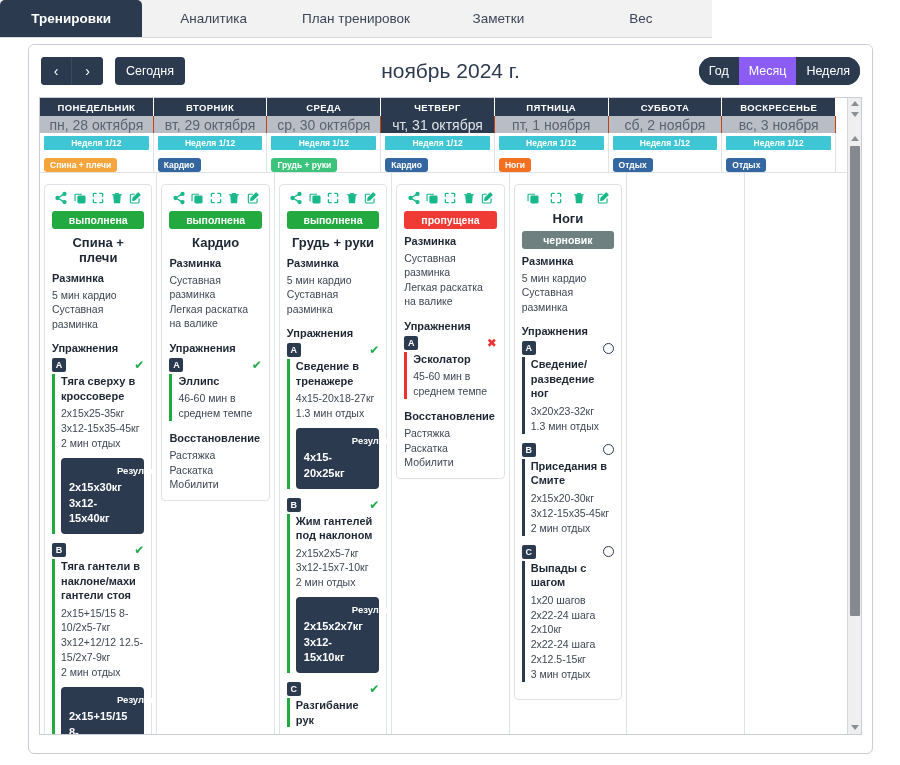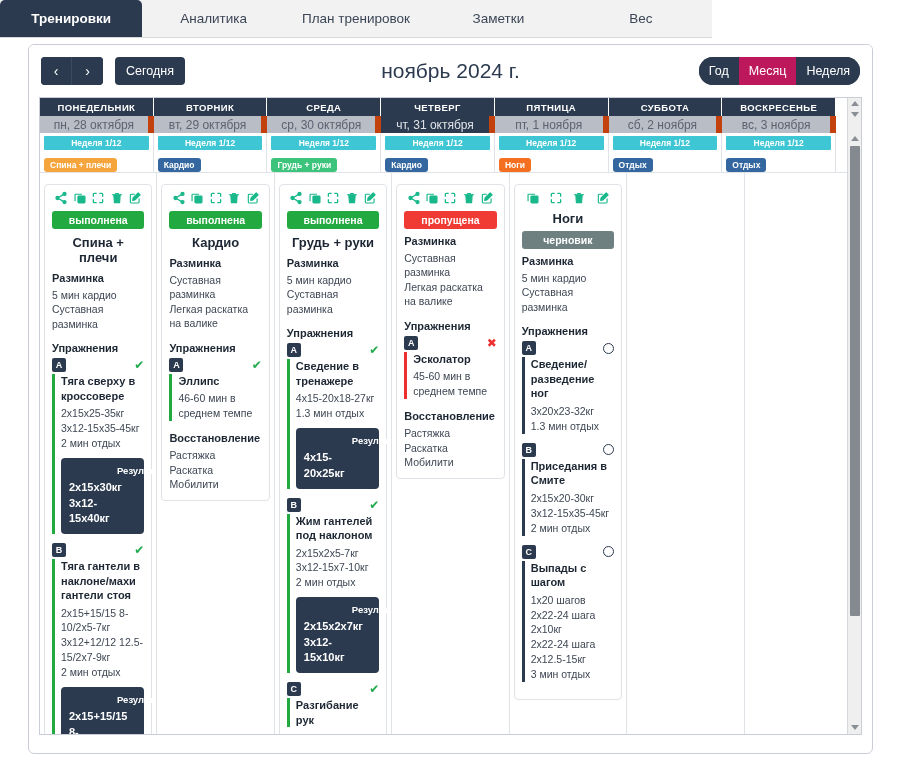--- a/index.html
+++ b/index.html
@@ -107,21 +107,21 @@
   .viewbtn {
     height: 28px;
     padding: 0 10px;
     display: flex; align-items: center;
     color: #ffffff;
     font-size: 12.5px;
     background: #2b3a4f;
     cursor: pointer;
     user-select: none;
   }
-  .viewbtn.active { background: #be185d; }
+  .viewbtn.active { background: #8b5cf6; }
 
   
   .calendar {
     position: relative;
     margin: 0 10px 10px 10px;
     border: 1px solid #c9ced6;
     height: 638px;
     overflow: hidden;
     background: #ffffff;
   }
@@ -140,23 +140,23 @@
     font-size: 9.5px;
     font-weight: bold;
     letter-spacing: .4px;
     display: flex; align-items: center; justify-content: center;
     border-right: 1px solid #ffffff;
   }
   .daydate {
     height: 17px;
     background: #b9bec6;
     color: #5b6270;
-    font-size: 12px;
+    font-size: 14px;
     display: flex; align-items: center; justify-content: center;
-    border-right: 6px solid #c2410c;
+    border-right: 1px solid #c2410c;
   }
   .daydate.active { background: #2b3a4f; color: #dfe3e8; }
 
   .badgerow {
     padding: 3px 4px 0 4px;
     border-right: 1px solid #dfe2e6;
   }
   .weekchip {
     display: block;
     background: #3fc6d4;

